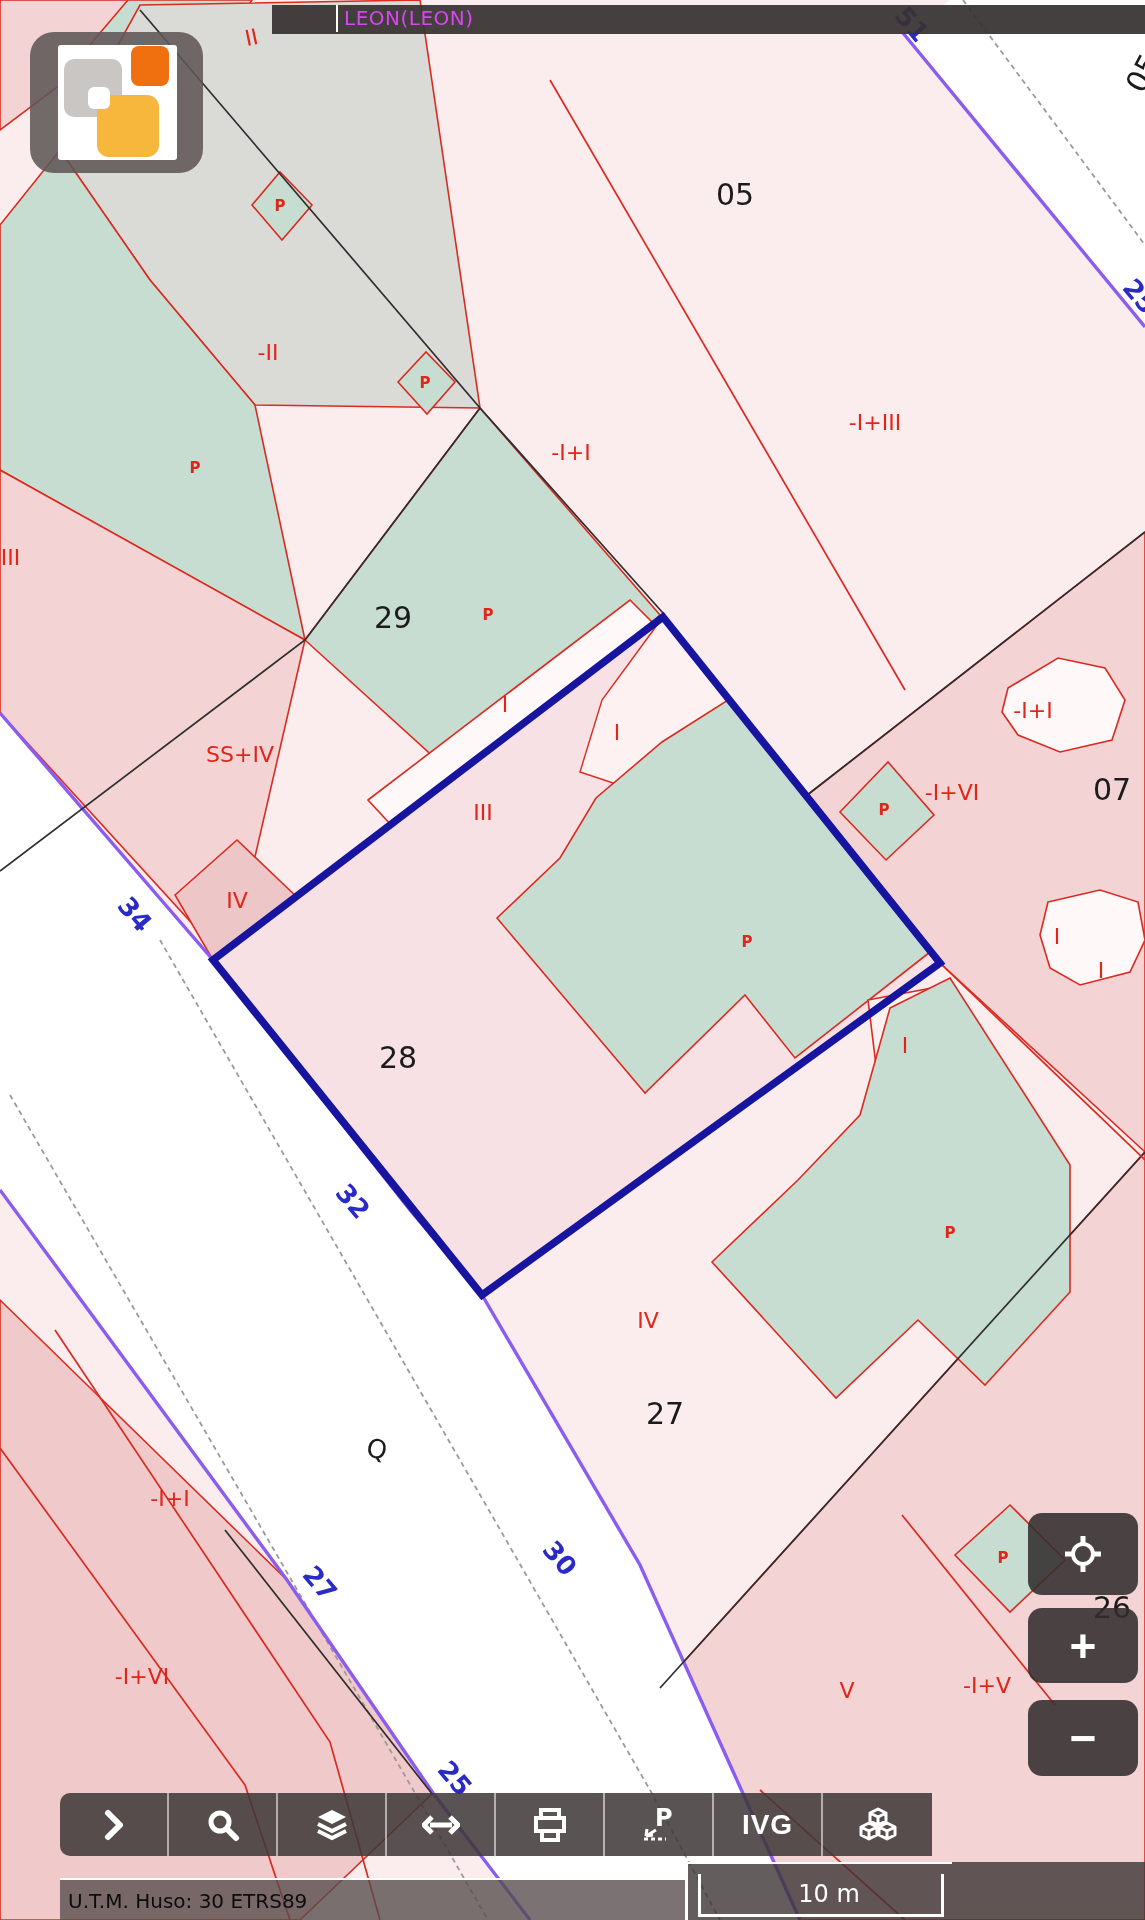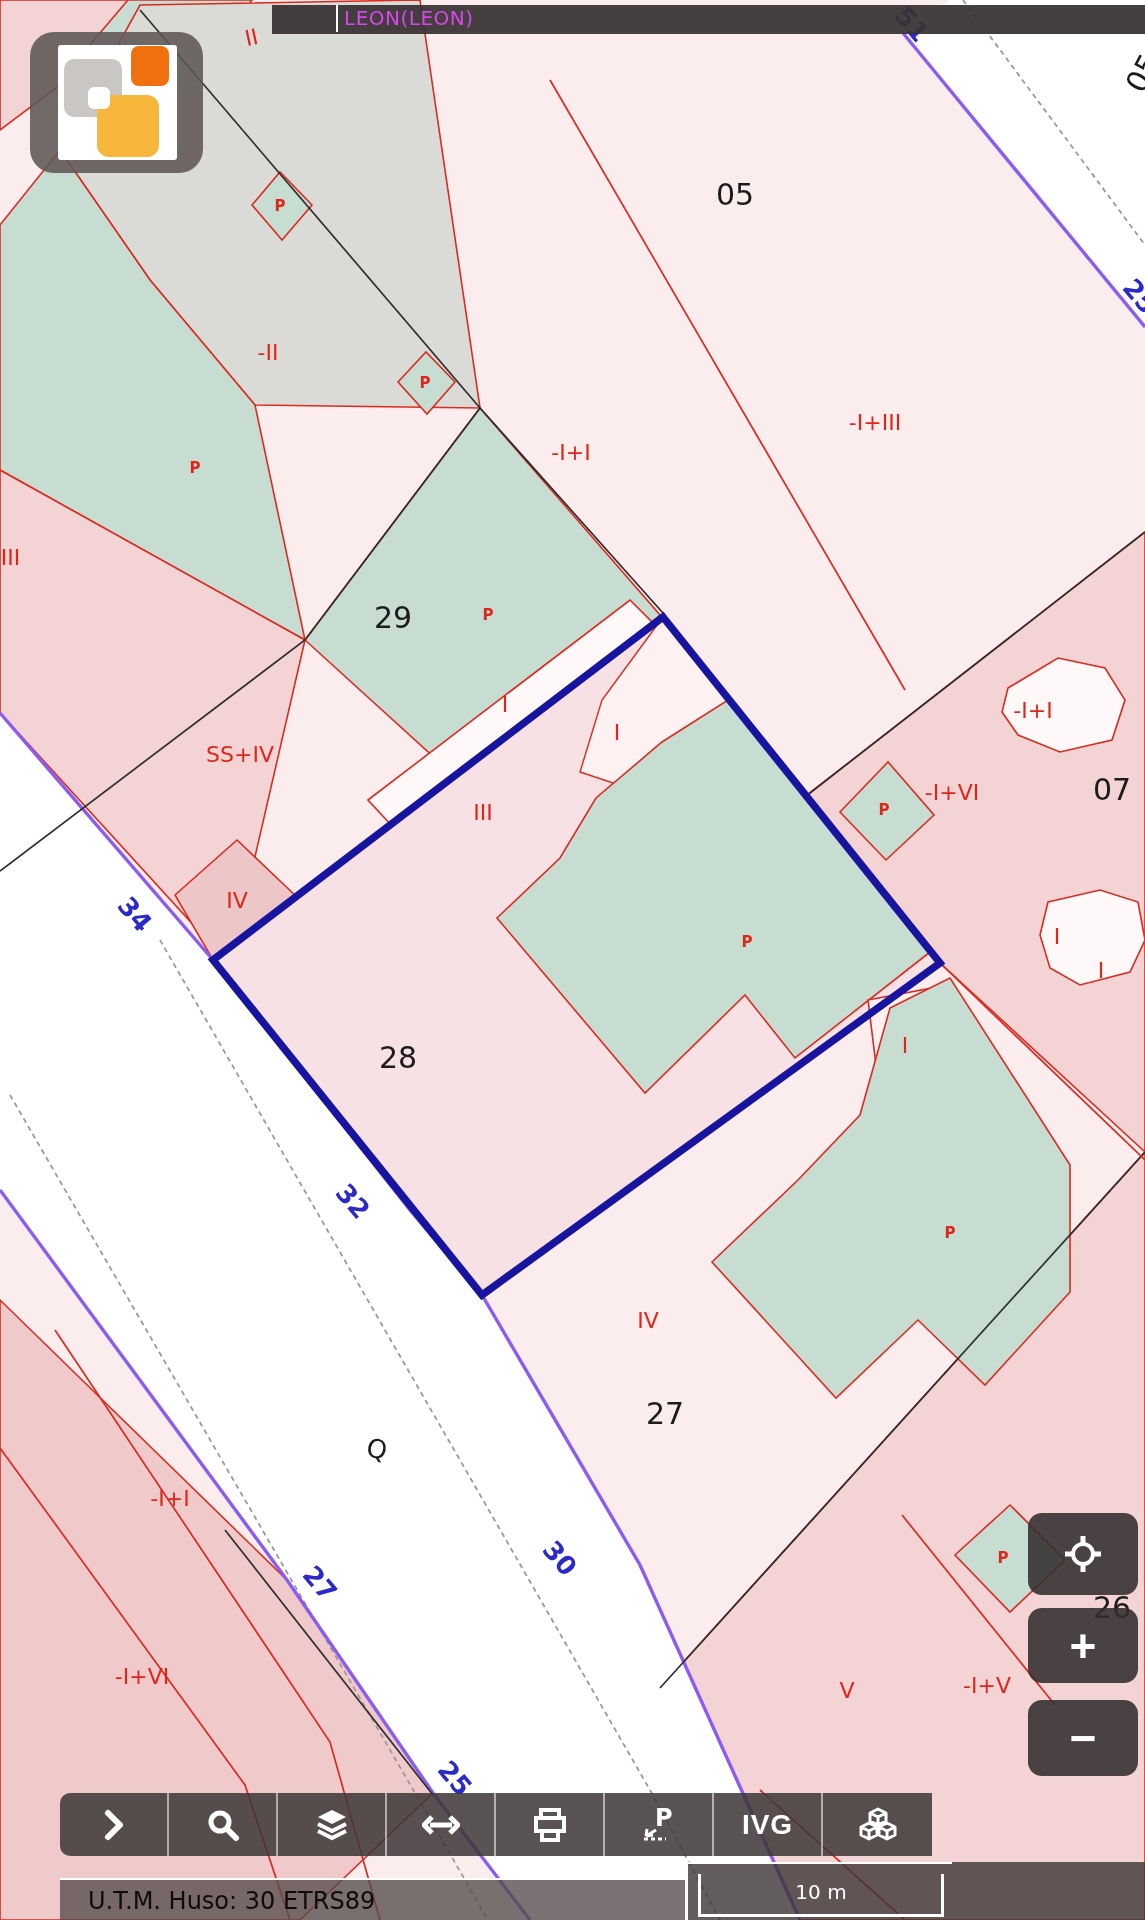--- a/index.html
+++ b/index.html
@@ -36,25 +36,25 @@
   #brand .word{position:absolute;left:18px;top:-6px;font-size:66px;font-weight:900;
                color:rgba(210,203,203,.78);letter-spacing:-4px;}
   #brand .infodot{position:absolute;left:62px;top:26px;width:44px;height:44px;border-radius:50%;
                   background:rgba(73,195,208,.92);color:#fff;font-size:28px;font-weight:bold;font-style:italic;
                   display:flex;align-items:center;justify-content:center;pointer-events:auto;}
   #brand .tagline{position:absolute;left:22px;top:80px;font-size:12px;font-weight:bold;letter-spacing:3px;
                   color:rgba(200,193,193,.85);}
   
   #utmband{position:absolute;left:60px;top:1878px;width:625px;height:42px;background:rgba(86,76,76,.78);
            display:flex;align-items:center;border-top:2px solid #fff;}
-  #utmband .utm{color:#0c0c0c;font-size:24px;margin-left:28px;}
+  #utmband .utm{color:#0c0c0c;font-size:20px;margin-left:8px;}
   #scaleband{position:absolute;left:688px;top:1862px;width:264px;height:58px;background:rgba(60,53,53,.8);border-top:2px solid #fff;}
   #scaleband .bracket{position:absolute;left:10px;top:10px;width:240px;height:40px;
            border-left:3px solid #fff;border-right:3px solid #fff;border-bottom:3px solid #fff;}
-  #scaleband .slabel{position:absolute;left:0;top:6px;width:100%;text-align:center;color:#fff;font-size:20px;}
+  #scaleband .slabel{position:absolute;left:8px;top:6px;width:100%;text-align:center;color:#fff;font-size:24px;}
   #rightband{position:absolute;left:952px;top:1862px;width:193px;height:58px;background:rgba(60,53,53,.8);}
   
   text.parcel{fill:#1b1b1b;font-size:30px;}
   text.construction{fill:#e02519;font-size:22px;font-weight:500;}
   text.street{fill:#2a2ac8;font-size:26px;font-weight:600;}
   text.symbol{fill:#1b1b1b;font-size:26px;}
   text.pmark{fill:#e02519;font-size:15px;font-weight:bold;}
 </style>
 </head>
 <body>

